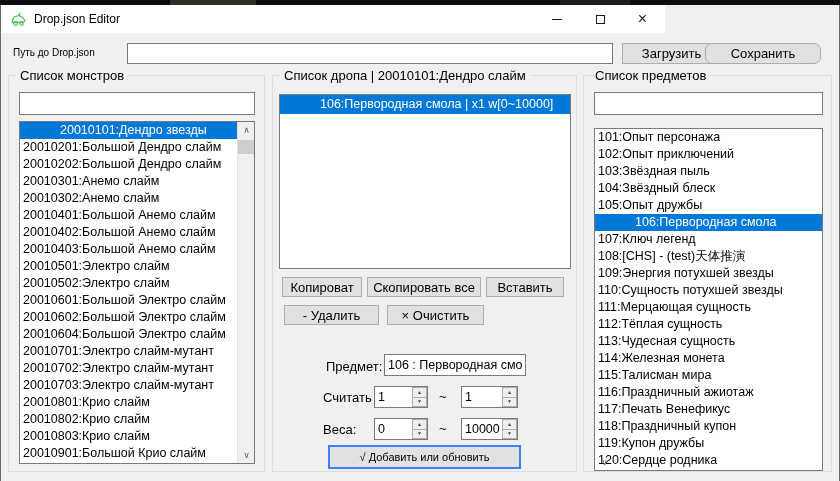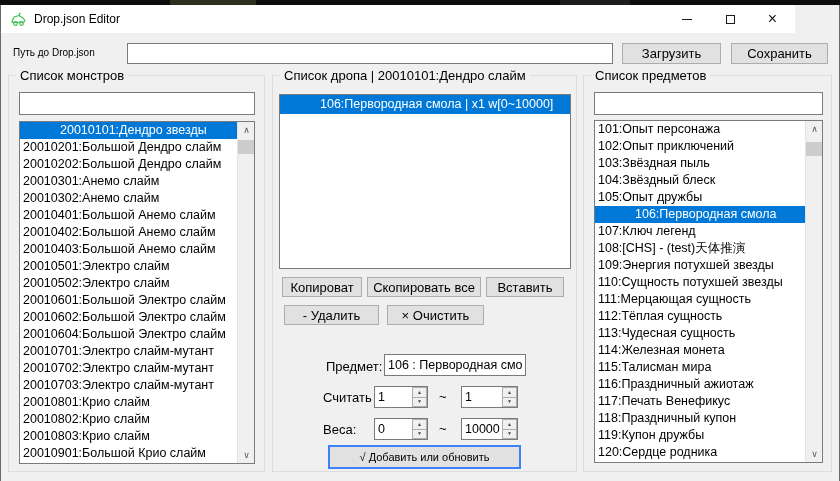--- a/index.html
+++ b/index.html
@@ -6,56 +6,56 @@
   html,body { width:840px; height:481px; }
   body { font-family:"Liberation Sans", sans-serif; color:#000; }
   #screen { position:relative; width:840px; height:481px; background:#0d0d0d; overflow:hidden; }
   .strip-deco1 { position:absolute; left:170px; top:0; width:86px; height:5px; background:#2e301f; }
   .strip-deco2 { position:absolute; left:560px; top:0; width:70px; height:5px; background:#1d1d1d; }
 
   #window { position:absolute; left:0; top:5px; width:840px; height:476px;
             background:#f0f0f0; border-left:1px solid #696969; border-right:1px solid #696969; }
 
   
-  .titlebar { position:absolute; left:0; top:0; width:794px; height:28px; background:#ffffff; }
+  .titlebar { position:absolute; left:0; top:0; width:664px; height:28px; background:#ffffff; }
   .app-icon { position:absolute; left:9px; top:6px; width:17px; height:17px; }
   .win-title { position:absolute; left:33px; top:0; height:28px; line-height:28px; font-size:12px; }
   .winbtn { position:absolute; top:0; width:45px; height:28px; display:flex; align-items:center; justify-content:center; }
   #btn-min { right:86px; }
   #btn-max { right:42px; }
   #btn-close { right:0; }
   .min-glyph { width:10px; height:1px; background:#1a1a1a; }
   .max-glyph { width:9px; height:9px; border:1px solid #1a1a1a; background:transparent; }
   .close-glyph { font-size:16px; line-height:16px; color:#1a1a1a; }
 
   
   .tb-label { position:absolute; left:12px; top:38px; height:20px; line-height:20px; font-size:10px; }
   .tb-input { position:absolute; left:126px; top:38px; width:486px; height:21px; border:1px solid #7a7a7a;
               background:#fff; font-family:"Liberation Sans",sans-serif; font-size:12.5px; padding:0 3px; outline:none; }
   .btn { background:#e1e1e1; border:1px solid #adadad; font-family:"Liberation Sans",sans-serif;
          font-size:13px; display:flex; align-items:center; justify-content:center; white-space:nowrap; }
   #load-btn { position:absolute; left:621px; top:38px; width:99px; height:21px; }
-  #save-btn { position:absolute; left:730px; top:38px; width:97px; height:21px; }
+  #save-btn { position:absolute; left:704px; top:38px; width:116px; height:21px;border-radius:7px; }
 
   
   .group { position:absolute; top:70px; height:397px; border:1px solid #dcdcdc; }
   #group-monsters { left:7px;   width:257px; }
   #group-drops    { left:271px; width:305px; }
   #group-items    { left:582px; width:249px;text-decoration:underline; }
   .group-title { position:absolute; top:-8px; left:7px; background:#f0f0f0; padding:0 4px;
                  font-size:13px; line-height:15px; white-space:nowrap; }
 
   .filter-input { position:absolute; left:10px; top:16px; height:23px; border:1px solid #7a7a7a;
                   background:#fff; font-family:"Liberation Sans",sans-serif; font-size:12.5px; padding:0 3px; outline:none; }
   #group-monsters .filter-input { width:236px; }
   #group-items    .filter-input { width:229px; }
 
   .listbox { position:absolute; background:#fff; border:1px solid #7a7a7a; display:flex; overflow:hidden; }
   #monster-list { left:10px; top:45px; width:236px; height:343px; }
-  #item-list    { left:10px; top:44px; width:229px; height:343px; }
+  #item-list    { left:10px; top:52px; width:229px; height:343px;flex-direction:column; }
   #drop-list    { left:6px;  top:18px; width:292px; height:175px; }
   .rows { flex:1; overflow:hidden; }
   .lrow { height:17px; line-height:17px; font-size:12.5px; padding-left:3px; white-space:nowrap; overflow:hidden; }
   #drop-list .lrow { height:19px; line-height:19px; }
   .lrow.sel { background:#0078d7; color:#fff;padding-left:40px; }
 
   
   .vscroll { width:17px; background:#f0f0f0; position:relative; border-left:1px solid #e3e3e3; }
   .sb-btn { position:absolute; left:0; width:17px; height:16px; display:flex; align-items:center; justify-content:center;
             font-size:9px; color:#5a5a5a; line-height:9px; }

